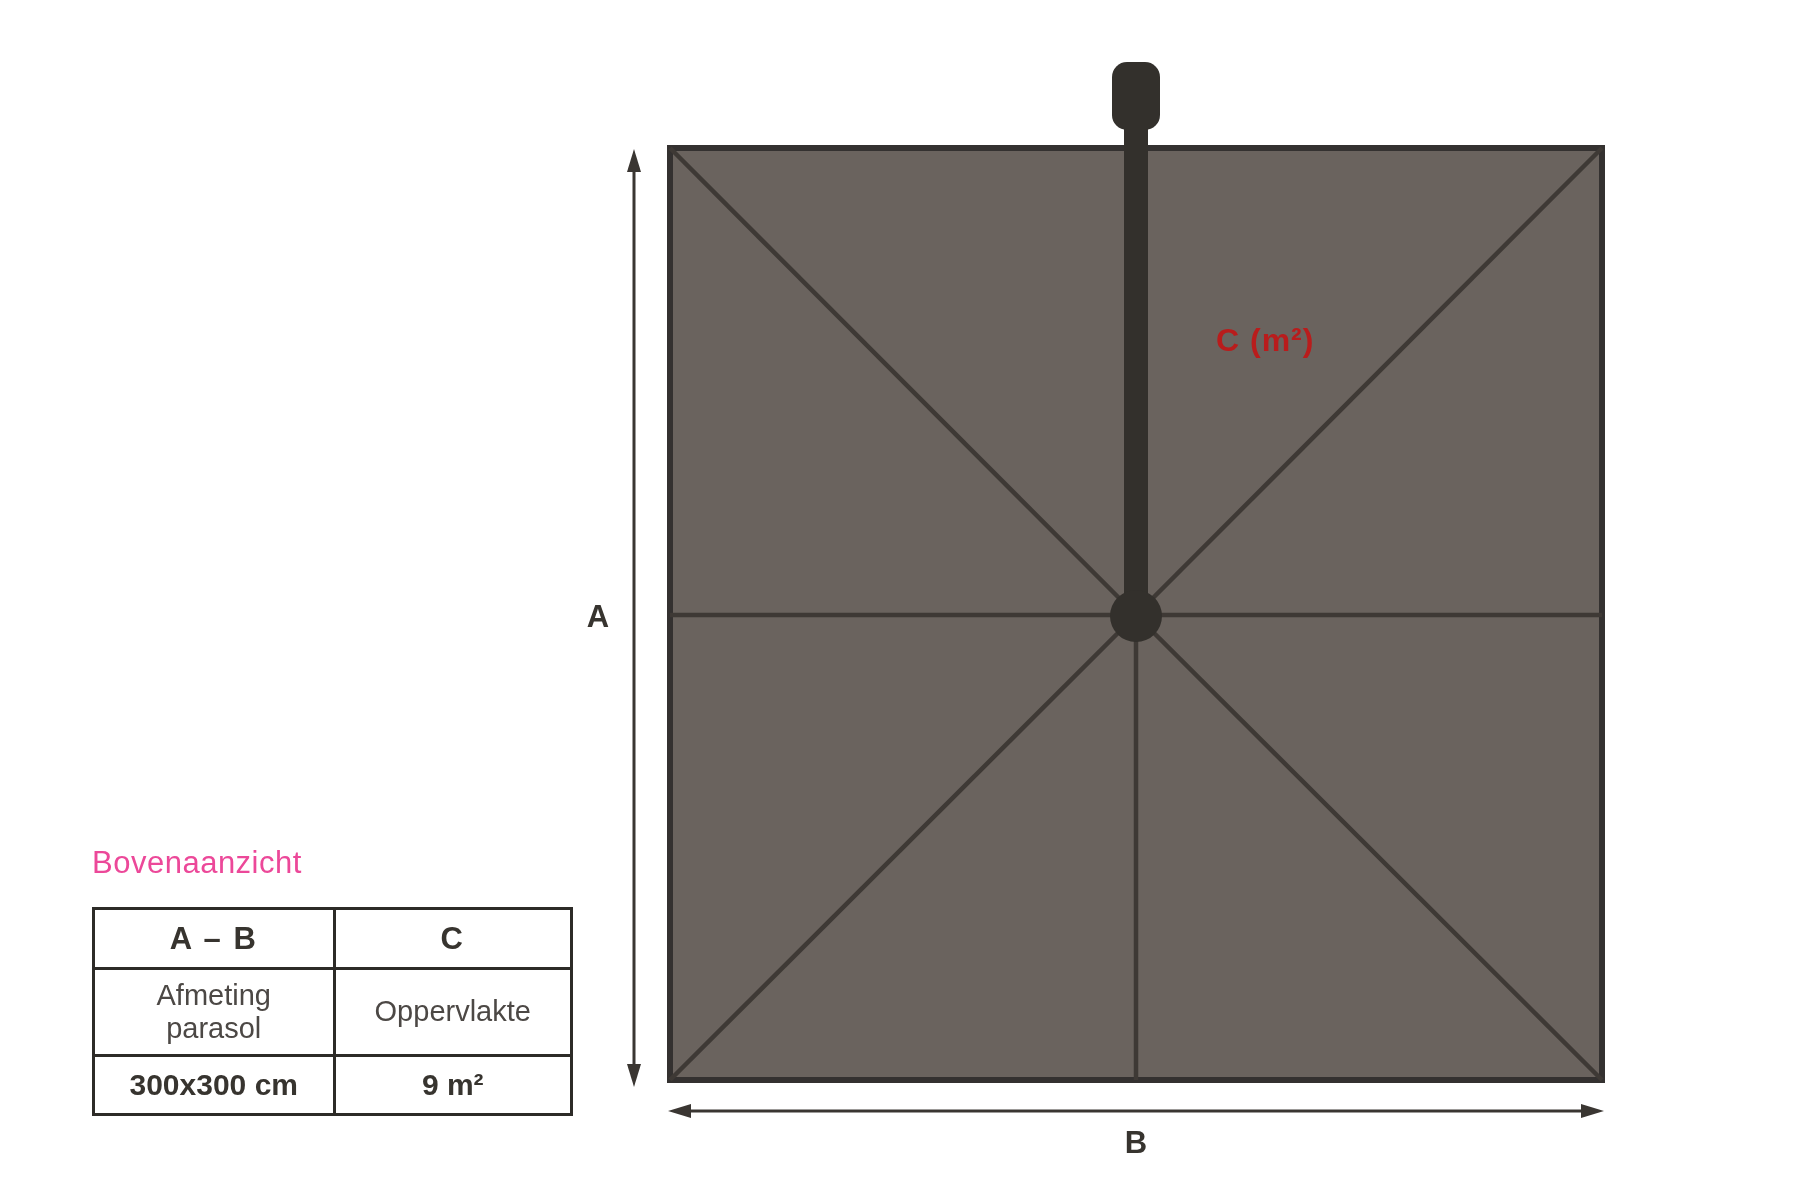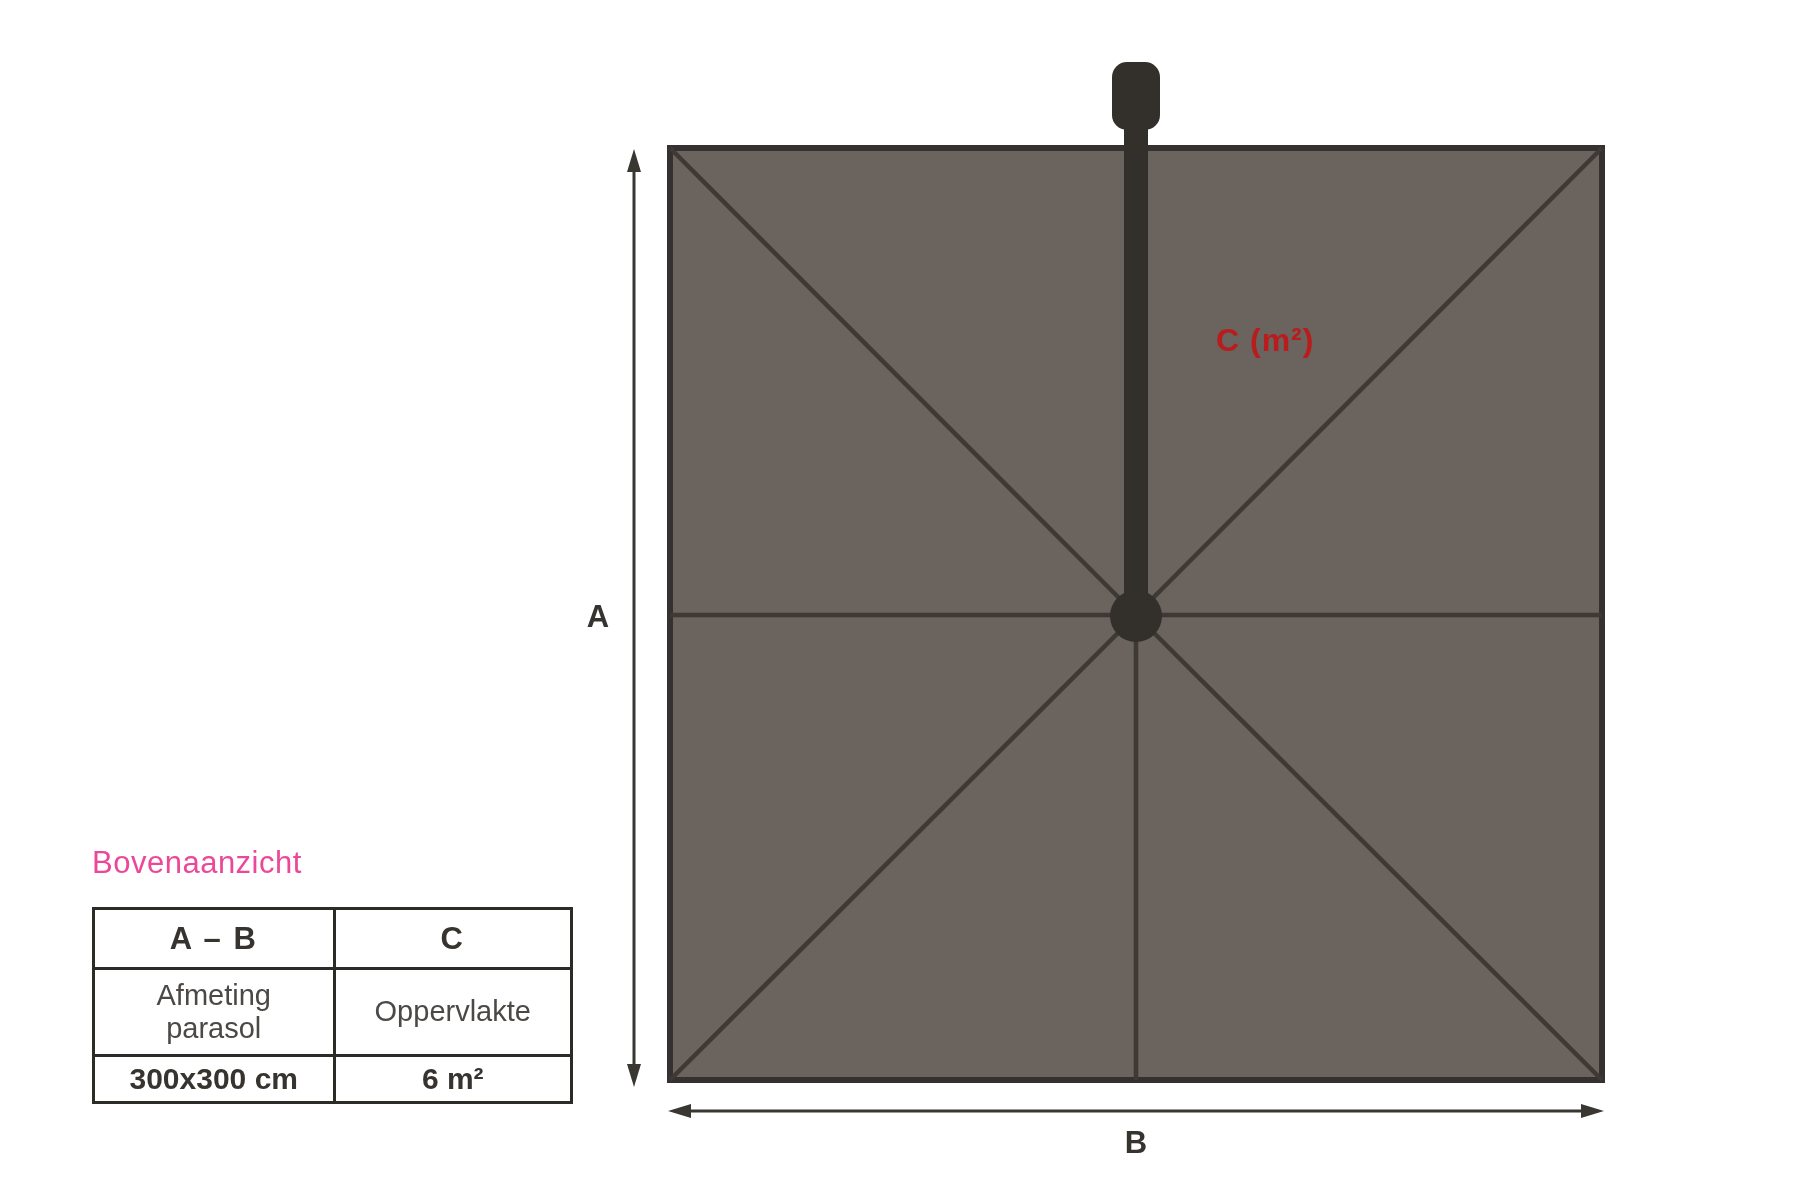--- a/index.html
+++ b/index.html
@@ -34,21 +34,21 @@
 
   .spec-table{position:absolute;left:92px;top:907px;width:481px;
     border:3px solid var(--table-border);background:#ffffff;}
   .tr{display:grid;grid-template-columns:1fr 1fr;}
   .tr + .tr{border-top:3px solid var(--table-border);}
   .td{display:flex;align-items:center;justify-content:center;text-align:center;}
   .td + .td{border-left:3px solid var(--table-border);}
   .th-row .td{height:57px;font-size:31px;font-weight:700;color:var(--text-strong);letter-spacing:2px;}
   .desc-row .td{height:84px;font-size:29px;font-weight:400;color:var(--text-soft);
     white-space:pre-line;line-height:1.15;}
-  .val-row .td{height:44px;font-size:30px;font-weight:700;color:var(--text-strong);}
+  .val-row .td{height:56px;font-size:30px;font-weight:700;color:var(--text-strong);}
 </style>
 </head>
 <body>
 
 <div class="page">
 
   <svg class="diagram-svg" viewBox="0 0 1795 1200" xmlns="http://www.w3.org/2000/svg">
 
     <rect class="canopy" x="670" y="148" width="932" height="932"></rect>
 
@@ -89,17 +89,17 @@
       <div class="td">A – B</div>
       <div class="td">C</div>
     </div>
     <div class="tr desc-row">
       <div class="td">Afmeting
 parasol</div>
       <div class="td">Oppervlakte</div>
     </div>
     <div class="tr val-row">
       <div class="td">300x300 cm</div>
-      <div class="td">6 m²</div>
+      <div class="td">9 m²</div>
     </div>
   </div>
 
 </div>
 
 </body></html>

